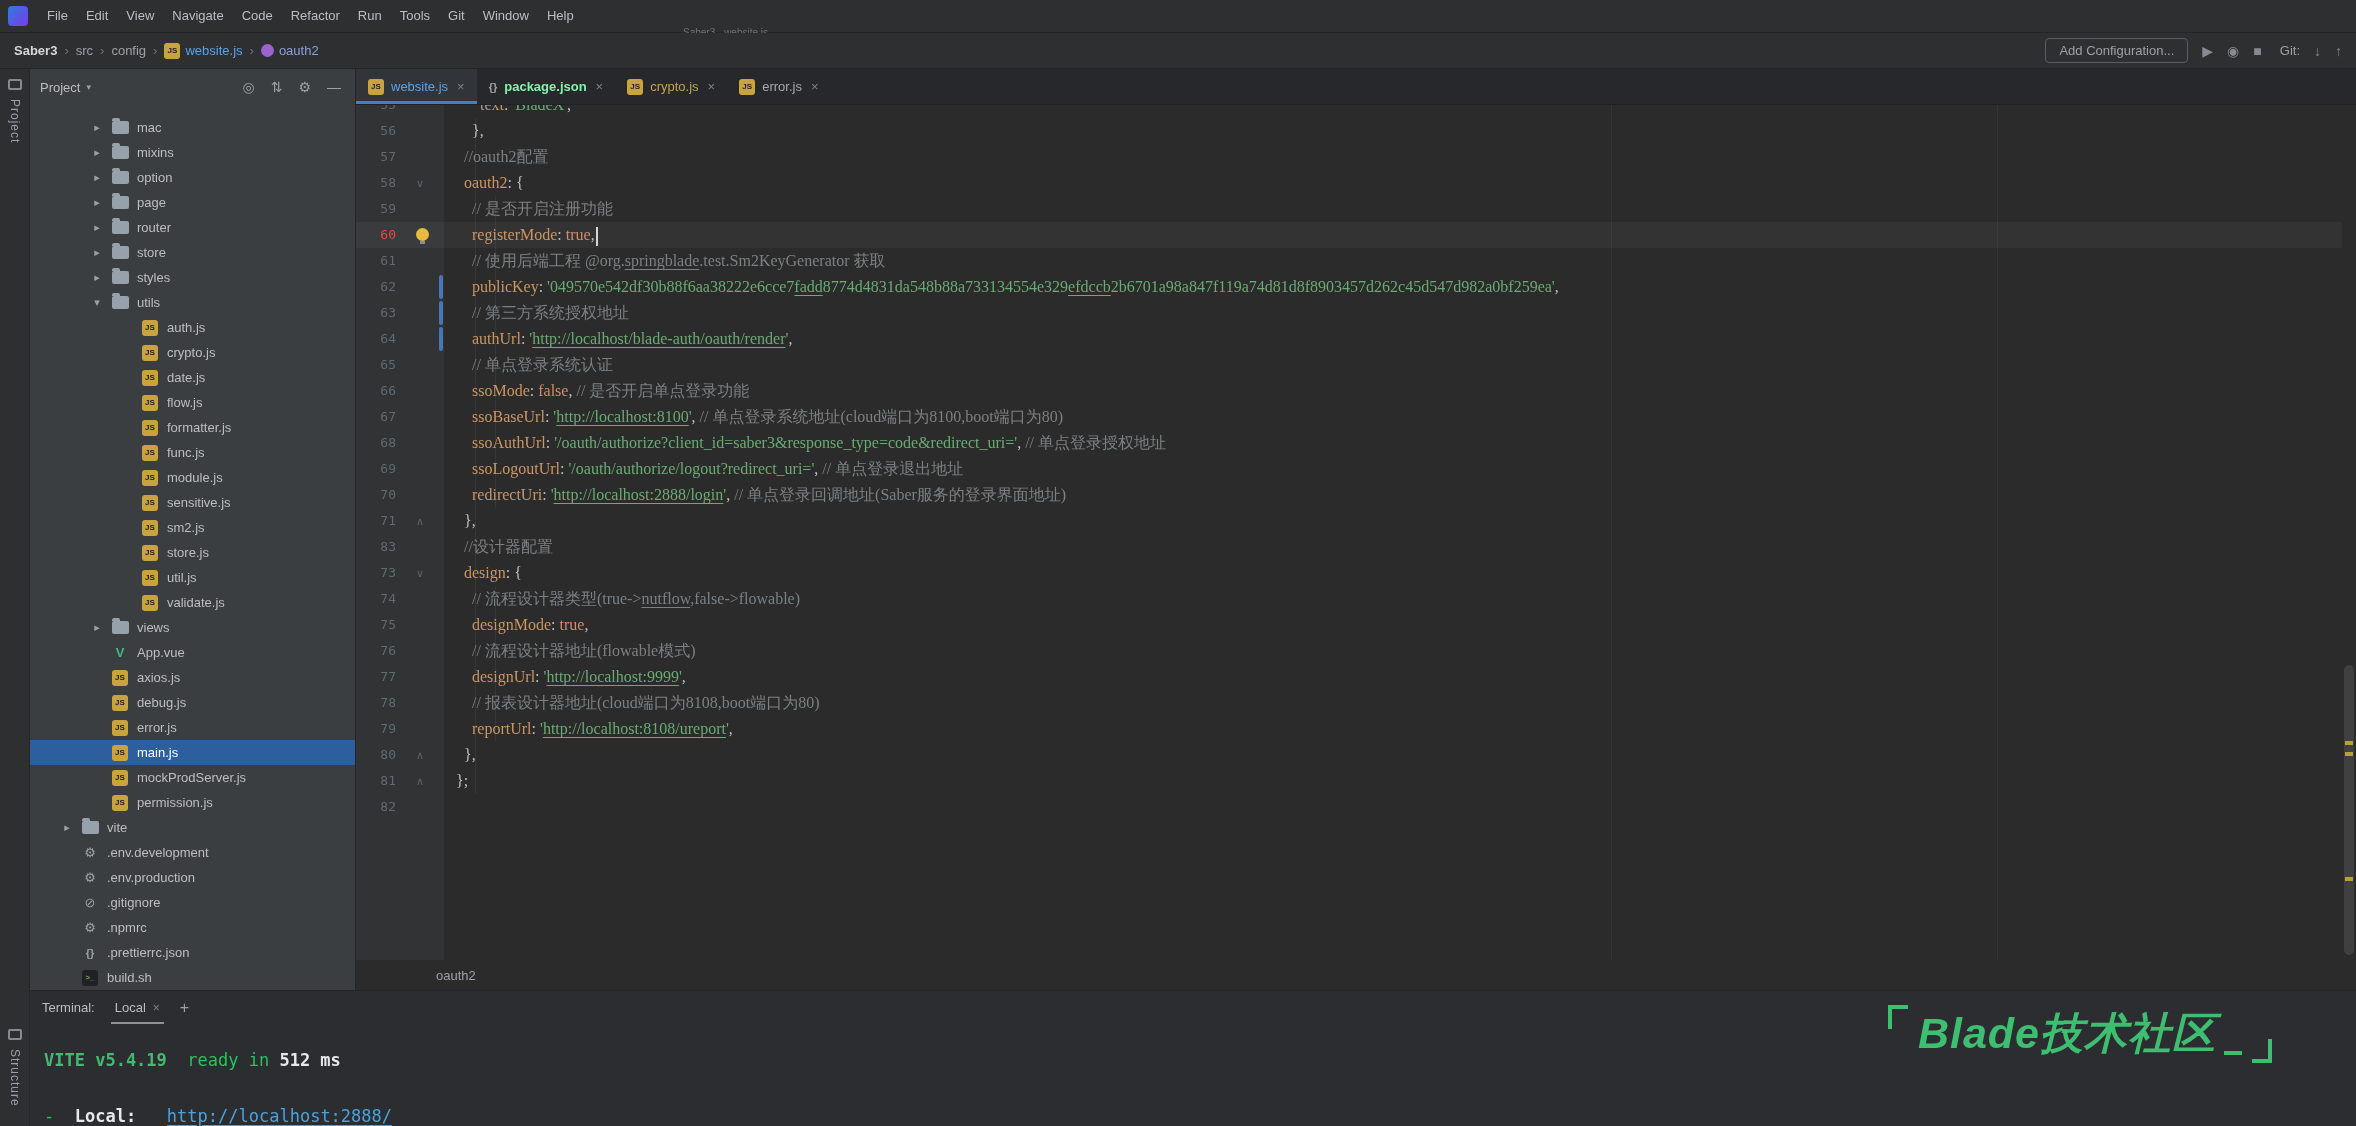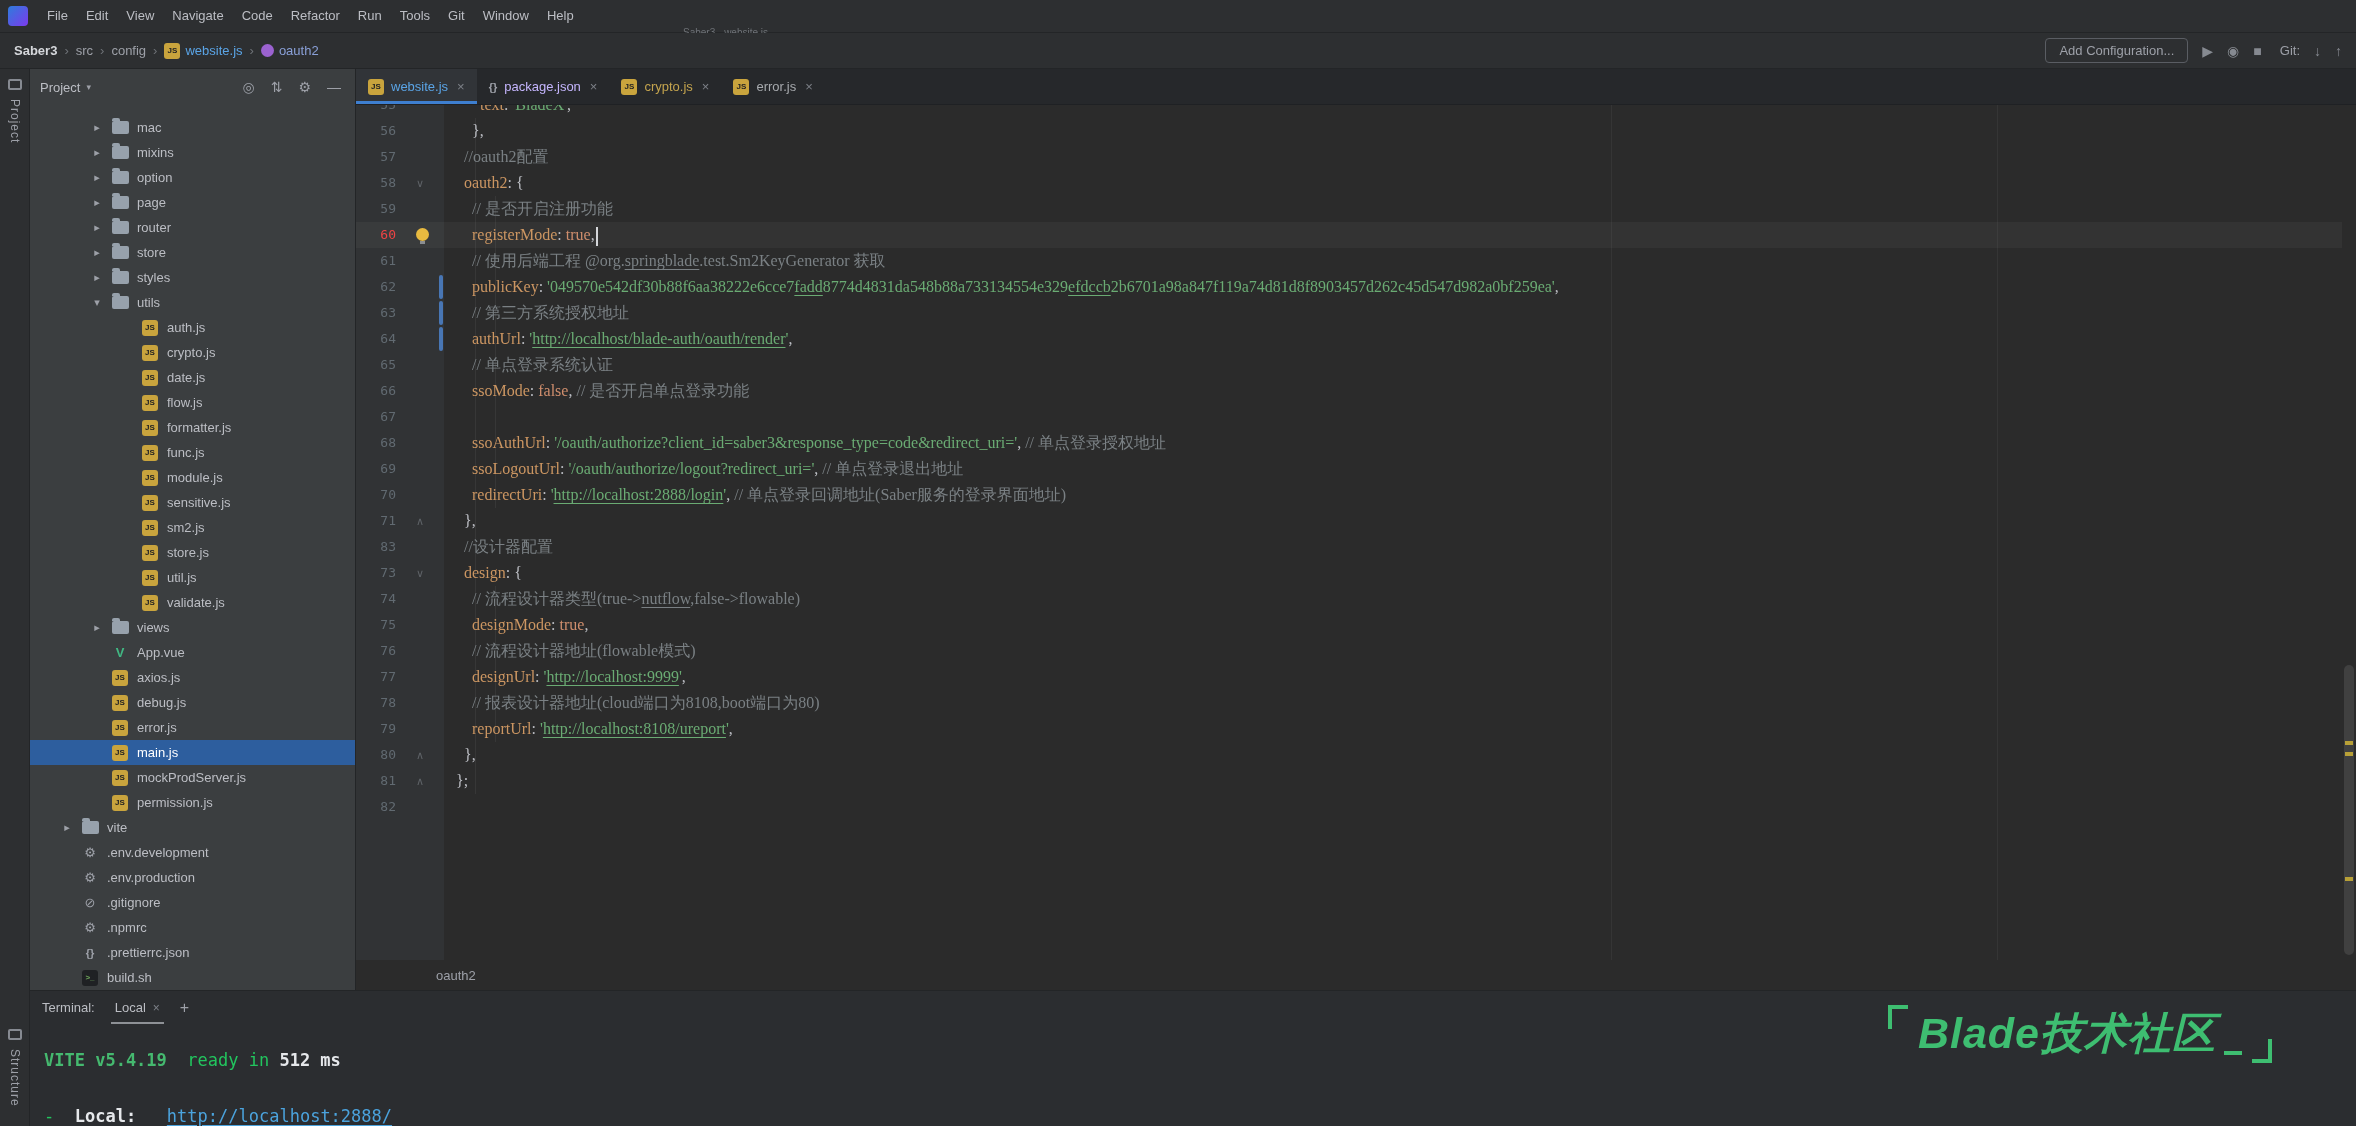--- a/index.html
+++ b/index.html
@@ -445,21 +445,21 @@
 
   <section id="editor">
     <div id="tabs">
         <div class="tab sel">
           <span class="ic-js">JS</span>
           <span class="tab-label" style="color: rgb(90, 164, 230);">website.js</span>
           <span class="tab-close">×</span>
         </div>
         <div class="tab">
           <span class="ic-json">{}</span>
-          <span class="tab-label" style="color: #c4b5fd;">package.json</span>
+          <span class="tab-label" style="color: #86efac; font-weight: bold;">package.json</span>
           <span class="tab-close">×</span>
         </div>
         <div class="tab">
           <span class="ic-js">JS</span>
           <span class="tab-label" style="color: rgb(196, 164, 78);">crypto.js</span>
           <span class="tab-close">×</span>
         </div>
         <div class="tab">
           <span class="ic-js">JS</span>
           <span class="tab-label" style="color: rgb(167, 170, 174);">error.js</span>
@@ -534,20 +534,21 @@
             <span class="lt"><span class="sg-p">    </span><span class="sg-c">// 单点登录系统认证</span></span>
           </div>
           <div class="code-row">
             <span class="ln">66</span>
             <span class="fold"></span>
             <span class="lt"><span class="sg-p">    </span><span class="sg-k">ssoMode</span><span class="sg-p">: </span><span class="sg-kw">false</span><span class="sg-p">, </span><span class="sg-c">// 是否开启单点登录功能</span></span>
           </div>
           <div class="code-row">
             <span class="ln">67</span>
             <span class="fold"></span>
+            <span class="lt"><span class="sg-p">    </span><span class="sg-k">ssoBaseUrl</span><span class="sg-p">: </span><span class="sg-s">'</span><span class="sg-su">http://localhost:8100</span><span class="sg-s">'</span><span class="sg-p">, </span><span class="sg-c">// 单点登录系统地址(cloud端口为8100,boot端口为80)</span></span>
           </div>
           <div class="code-row">
             <span class="ln">68</span>
             <span class="fold"></span>
             <span class="lt"><span class="sg-p">    </span><span class="sg-k">ssoAuthUrl</span><span class="sg-p">: </span><span class="sg-s">'/oauth/authorize?client_id=saber3&amp;response_type=code&amp;redirect_uri='</span><span class="sg-p">, </span><span class="sg-c">// 单点登录授权地址</span></span>
           </div>
           <div class="code-row">
             <span class="ln">69</span>
             <span class="fold"></span>
             <span class="lt"><span class="sg-p">    </span><span class="sg-k">ssoLogoutUrl</span><span class="sg-p">: </span><span class="sg-s">'/oauth/authorize/logout?redirect_uri='</span><span class="sg-p">, </span><span class="sg-c">// 单点登录退出地址</span></span>

